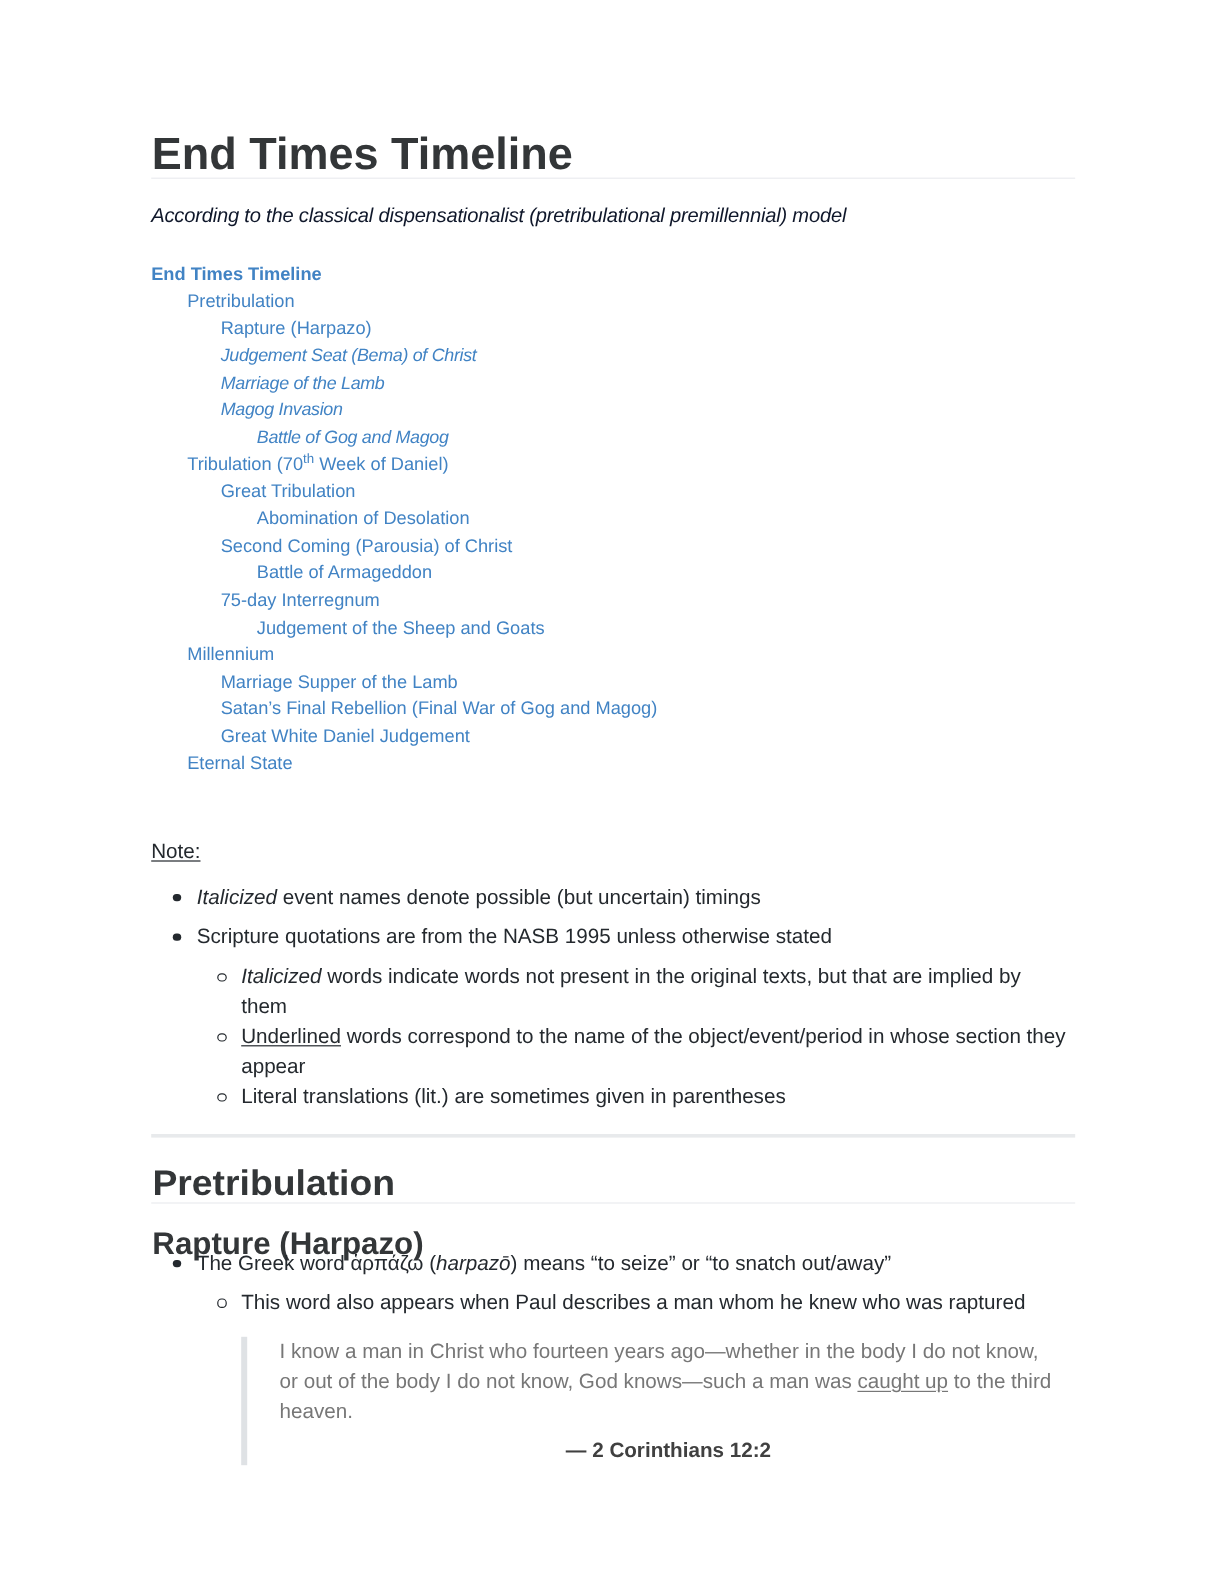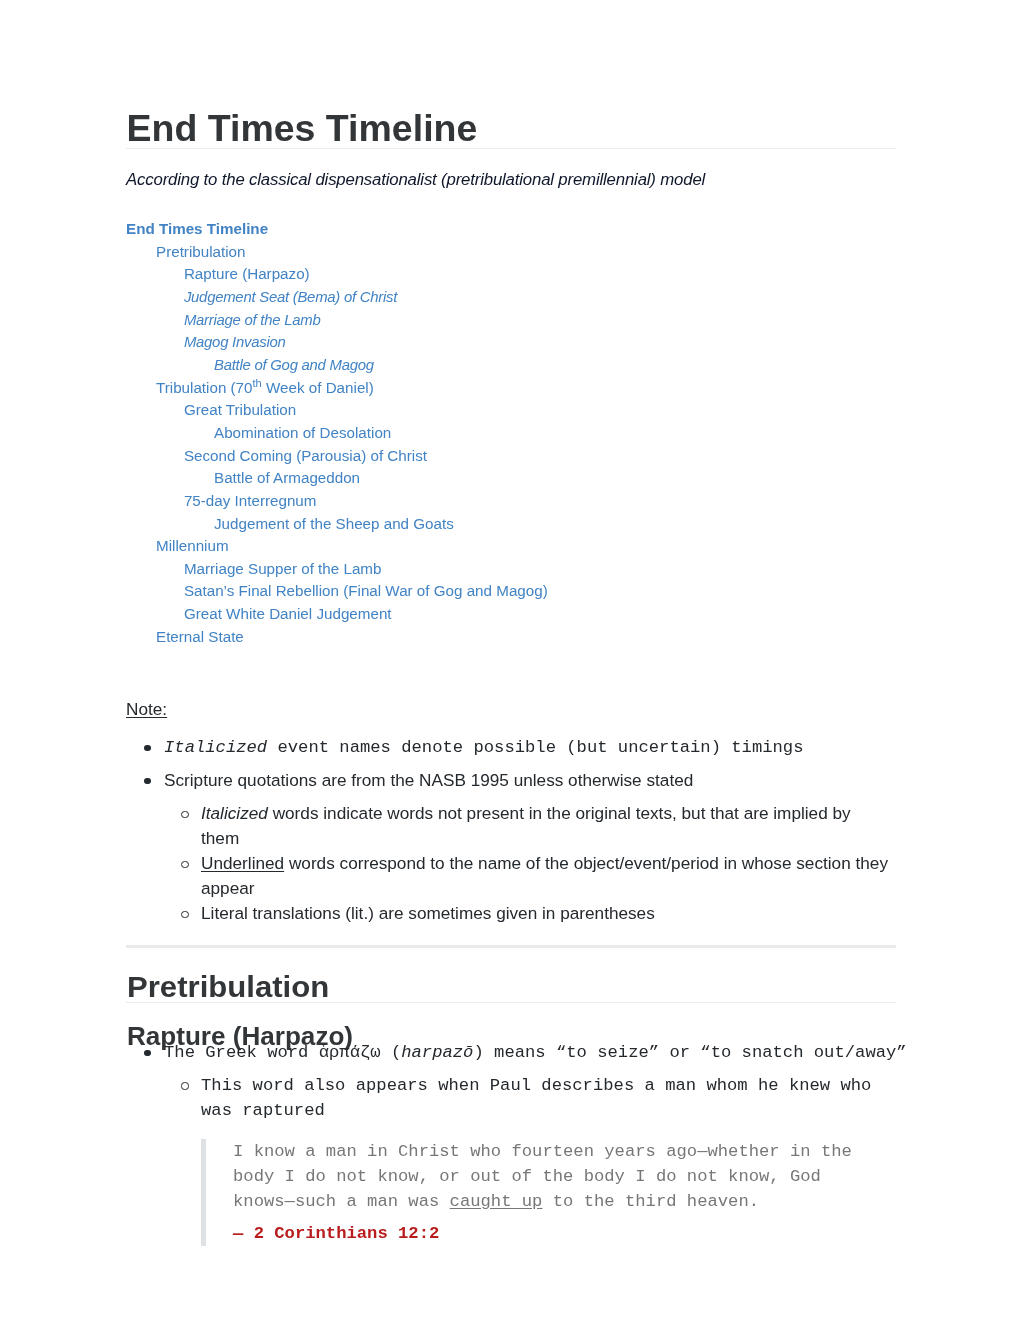--- a/index.html
+++ b/index.html
@@ -17,33 +17,33 @@
   ul.toc li.lvl3{padding-left:88px;}
   .ital{font-style:italic;}
   ul.toc li.ital{font-size:14.9px;letter-spacing:-0.25px;}
   .toc sup{font-size:73%;vertical-align:baseline;position:relative;top:-5.4px;line-height:0;}
   .note-block{position:absolute;left:0;top:697px;width:770px;}
   p.note-head{font-size:17.2px;line-height:25px;margin:0;}
   p.note-head span{text-decoration:underline;text-underline-offset:2px;}
   ul.b1{margin:12.8px 0 0 0;padding-left:38px;list-style:none;}
   ul.b1>li{font-size:17.2px;line-height:25px;margin-top:8.2px;position:relative;}
   ul.b1>li::before{content:"";position:absolute;left:-20.1px;top:9.9px;width:6.6px;height:6.6px;border-radius:50%;background:#24292e;}
-  ul.b1>li:first-child{margin-top:0;font-family:Liberation Mono, monospace;}
+  ul.b1>li:first-child{margin-top:0;}
   ul.b2{margin:8.2px 0 0 0;padding-left:37px;list-style:none;width:690px;box-sizing:content-box;}
   ul.b2>li{font-size:17.2px;line-height:25px;margin-top:0;position:relative;}
   ul.b2>li::before{content:"";position:absolute;left:-19.6px;top:9.5px;width:5.2px;height:5.2px;border-radius:50%;border:1.3px solid #24292e;background:transparent;box-sizing:content-box;}
   hr.thick{position:absolute;left:0;top:945px;border:0;height:3px;background:#e8eaec;margin:0;width:770px;}
   h2.sec{position:absolute;left:0.7px;top:971.9px;font-size:29.7px;font-weight:700;color:#333638;margin:0;line-height:30px;white-space:nowrap;transform:scaleX(1.048);transform-origin:left top;}
   .rule-h2{position:absolute;left:0;top:1001.9px;width:770px;height:1px;background:#eaecef;}
   h3.sub{position:absolute;left:0.9px;top:1023.2px;font-size:26.1px;font-weight:700;color:#333638;margin:0;line-height:26px;white-space:nowrap;}
   .body-list{position:absolute;left:0;top:1027px;width:770px;}
   .body-list>li{margin-top:0;}
   blockquote{margin:16.3px 0 0 0;padding:0 0 0 27px;border-left:5.8px solid #dfe2e5;color:#777777;width:648px;}
   blockquote p{font-size:17.2px;line-height:25px;margin:0;}
-  .cite{font-weight:700;color:#b91c1c;margin-top:7px;}
+  .cite{font-weight:700;color:#404040;margin-top:7px;text-align:center;}
   .udl{text-decoration:underline;text-underline-offset:2px;}
 </style>
 </head>
 <body>
 
 <div class="page">
   <div class="doc">
 
     <h1 class="doc-title">End Times Timeline</h1>
     <div class="rule-thin"></div>

